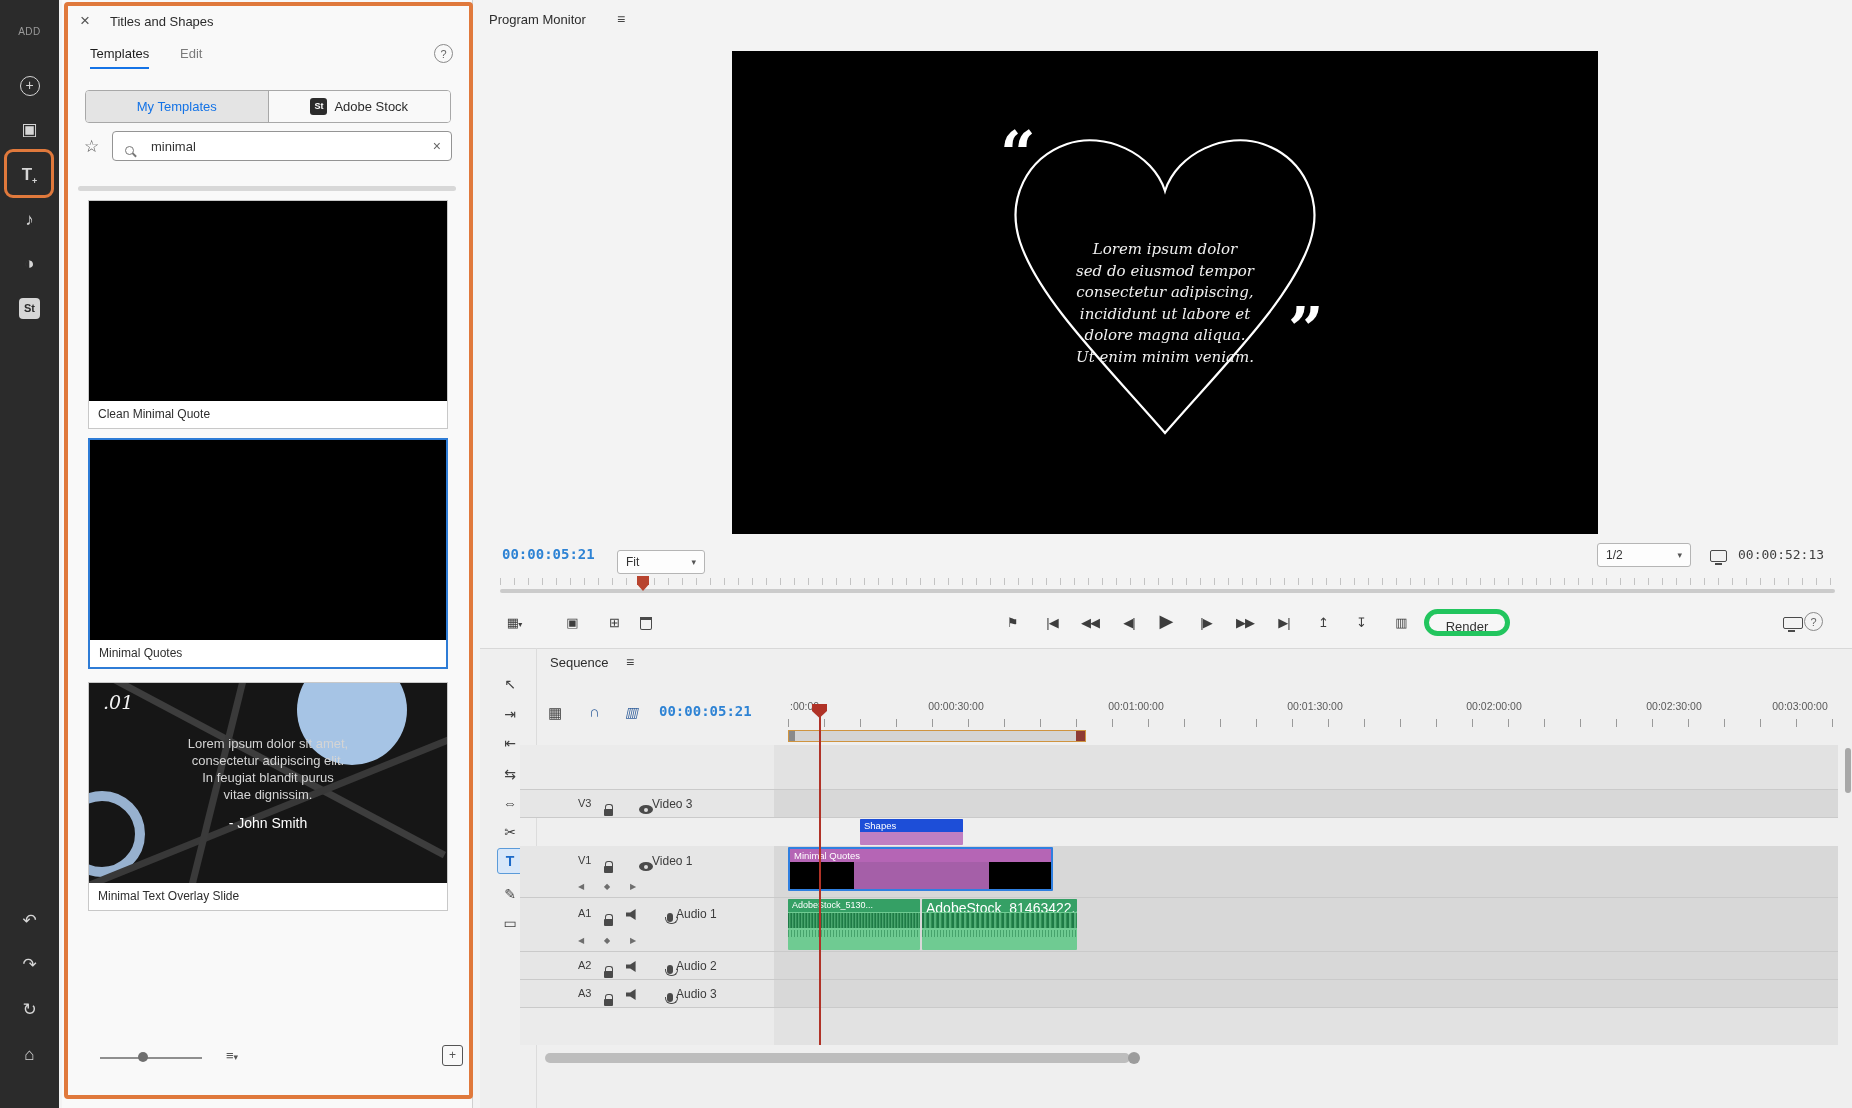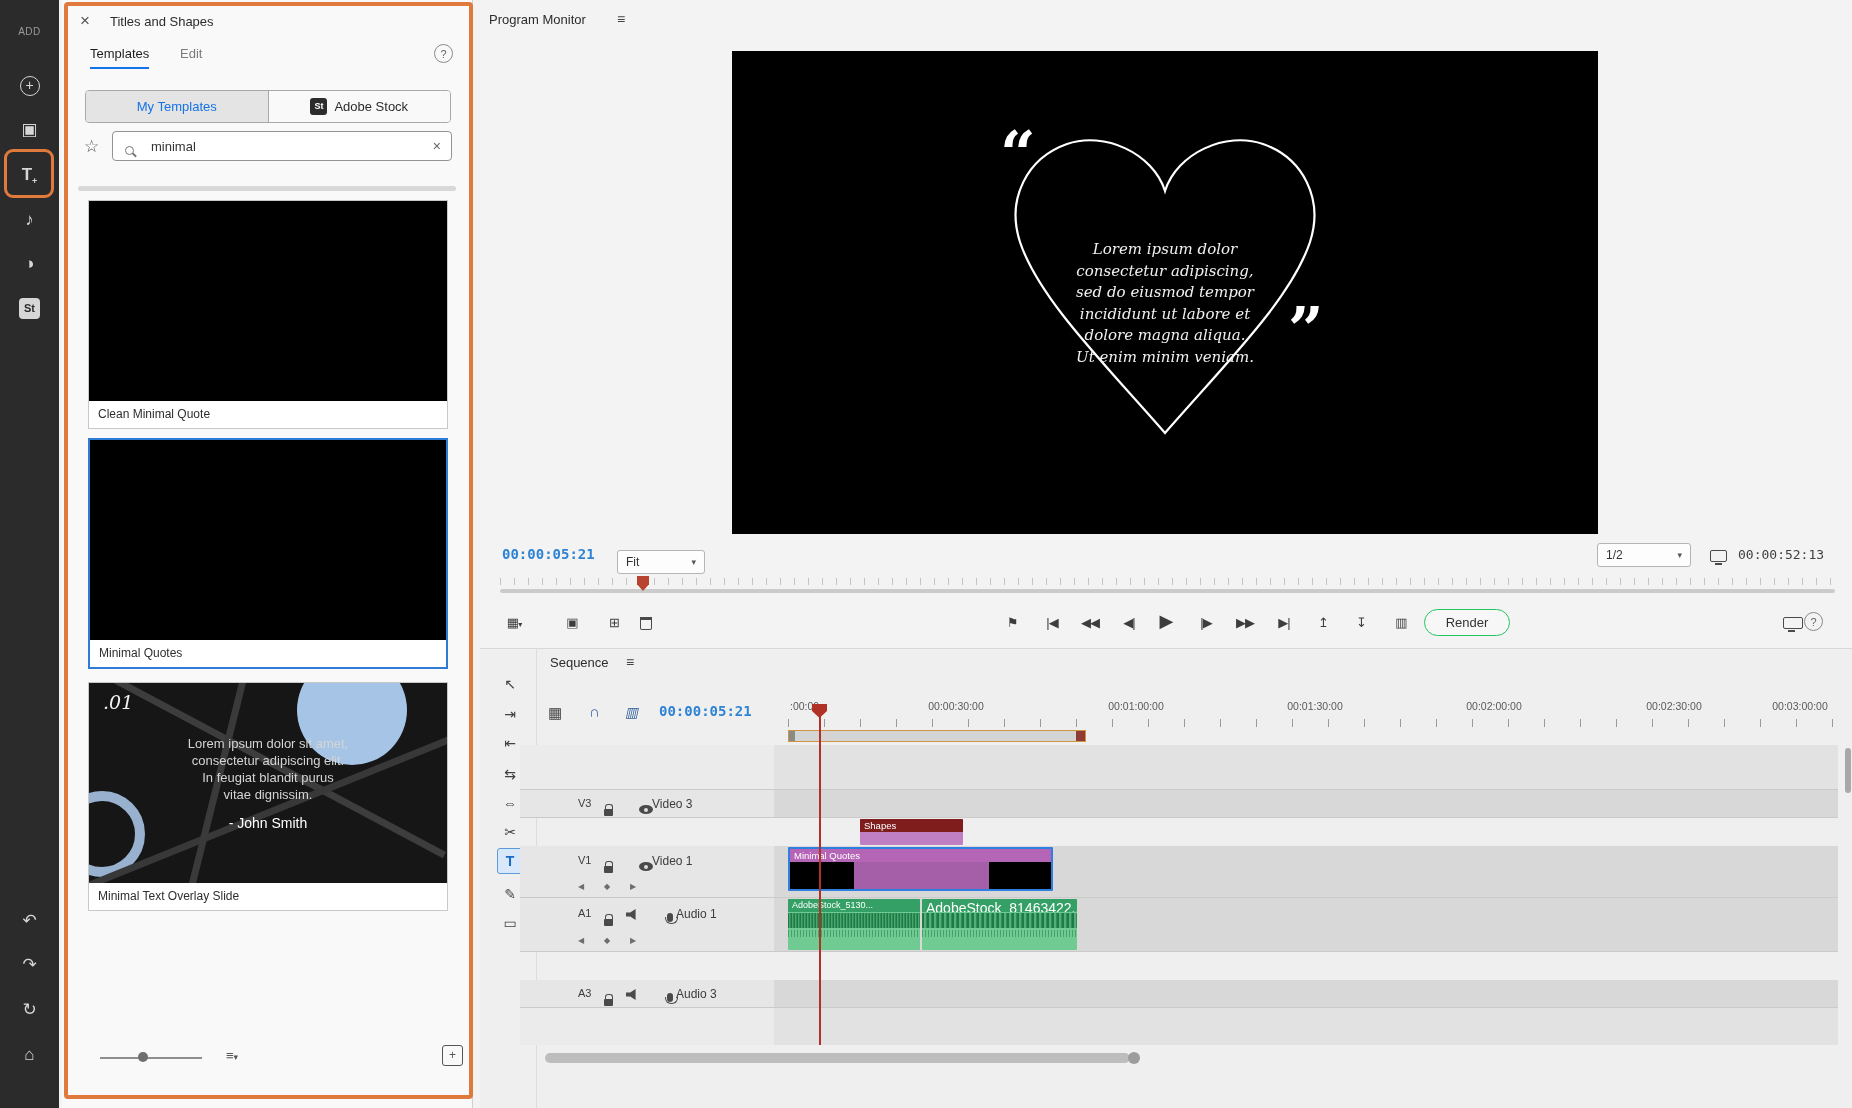--- a/index.html
+++ b/index.html
@@ -132,22 +132,22 @@
   <div class="abs" style="left:617px;top:11px;font-size:14px;color:#444;cursor:pointer">≡</div>
 
   <div class="abs" style="left:732px;top:51px;width:866px;height:483px;background:#000">
     <svg class="abs" style="left:250px;top:74px" width="366" height="332" viewBox="0 0 366 332">
       <path d="M183 66 C171 28, 122 6, 85 19 C45 33, 24 74, 38 117 C57 174, 122 238, 183 308 C244 238, 309 174, 328 117 C342 74, 321 33, 281 19 C244 6, 195 28, 183 66 Z" fill="none" stroke="#ffffff" stroke-width="2.2"></path>
     </svg>
     <div class="abs" style="left:268px;top:72px;font-family:'DejaVu Serif',serif;font-weight:bold;font-size:62px;color:#fff;line-height:1">“</div>
     <div class="abs" style="left:556px;top:248px;font-family:'DejaVu Serif',serif;font-weight:bold;font-size:62px;color:#fff;line-height:1">”</div>
     <div class="abs" style="left:0;top:188px;width:100%;text-align:center;font-family:'DejaVu Serif',serif;font-style:italic;font-size:15px;color:#f0f0f0;line-height:21.5px">
       <div>Lorem ipsum dolor</div>
+      <div>sed do eiusmod tempor</div>
       <div>consectetur adipiscing,</div>
-      <div>sed do eiusmod tempor</div>
       <div>incididunt ut labore et</div>
       <div>dolore magna aliqua.</div>
       <div>Ut enim minim veniam.</div>
     </div>
   </div>
 
   
   <div class="abs tc" style="left:502px;top:546px">00:00:05:21</div>
   <div class="dd" style="left:617px;top:550px;width:88px;cursor:pointer">
     <span>Fit</span>
@@ -175,21 +175,21 @@
   <div class="tbtn" style="left:1036px;top:610px">|◀</div>
   <div class="tbtn" style="left:1074px;top:610px">◀◀</div>
   <div class="tbtn" style="left:1113px;top:610px">◀|</div>
   <div class="tbtn" style="left:1150px;top:608px;font-size:18px">▶</div>
   <div class="tbtn" style="left:1190px;top:610px">|▶</div>
   <div class="tbtn" style="left:1229px;top:610px">▶▶</div>
   <div class="tbtn" style="left:1268px;top:610px">▶|</div>
   <div class="tbtn" style="left:1307px;top:610px">↥</div>
   <div class="tbtn" style="left:1345px;top:610px">↧</div>
   <div class="tbtn" style="left:1385px;top:610px">▥</div>
-  <div class="abs" style="left:1424px;top:609px;width:86px;height:27px;border:1px solid #22c55e;border-radius:14px;background:#f7f7f7;text-align:center;line-height:25px;font-size:13px;color:#333;cursor:pointer">Render</div>
+  <div class="abs" style="left:1424px;top:609px;width:86px;height:27px;border:5px solid #22c55e;border-radius:14px;background:#f7f7f7;text-align:center;line-height:25px;font-size:13px;color:#333;cursor:pointer">Render</div>
   <span class="mon abs" style="left:1762px;top:615px;width:20px;cursor:pointer"></span>
   <div class="abs circleq" style="left:1804px;top:612px;cursor:pointer">?</div>
 
   
   <div class="abs" style="left:480px;top:648px;right:0;bottom:0;background:#efefef;border-top:1px solid #d8d8d8"></div>
   <div class="abs" style="left:550px;top:655px;font-size:13px;color:#2c2c2c">Sequence</div>
   <div class="abs" style="left:626px;top:654px;font-size:14px;color:#444;cursor:pointer">≡</div>
   <div class="abs" style="left:536px;top:648px;width:1px;height:460px;background:#dcdcdc"></div>
 
   
@@ -258,38 +258,46 @@
     <div class="tlabel" style="left:58px;top:9px">A1</div>
     <span class="lock abs" style="left:84px;top:14px"></span>
     <span class="speaker abs" style="left:106px;top:11px"></span>
     <span class="mic abs" style="left:134px;top:10px"></span>
     <div class="tname" style="left:156px;top:9px">Audio 1</div>
     <span class="kf" style="left:58px;top:38px">◀</span>
     <span class="kf" style="left:84px;top:38px">◆</span>
     <span class="kf" style="left:110px;top:38px">▶</span>
   </div>
 
+  <div class="row" style="top:952px;height:28px">
+    <div class="hd"></div><div class="lane"></div>
+    <div class="tlabel" style="left:58px;top:7px">A2</div>
+    <span class="lock abs" style="left:84px;top:12px"></span>
+    <span class="speaker abs" style="left:106px;top:9px"></span>
+    <span class="mic abs" style="left:134px;top:8px"></span>
+    <div class="tname" style="left:156px;top:7px">Audio 2</div>
+  </div>
 
   <div class="row" style="top:980px;height:28px">
     <div class="hd"></div><div class="lane"></div>
     <div class="tlabel" style="left:58px;top:7px">A3</div>
     <span class="lock abs" style="left:84px;top:12px"></span>
     <span class="speaker abs" style="left:106px;top:9px"></span>
     <span class="mic abs" style="left:134px;top:8px"></span>
     <div class="tname" style="left:156px;top:7px">Audio 3</div>
   </div>
 
   <div class="row" style="top:1008px;height:37px;border-bottom:none">
     <div class="hd" style="background:#ebebeb"></div>
       <div class="lane" style="background:#e2e2e2"></div>
   </div>
 
   
   <div class="clip" style="left:860px;top:819px;width:103px;height:26px;background:#c07fc2">
-    <div class="cliptitle" style="background:#7f1d1d">Shapes</div>
+    <div class="cliptitle" style="background:#1d4ed8">Shapes</div>
   </div>
 
   <div class="clip" style="left:788px;top:847px;width:265px;height:44px;border:2px solid #2f7fe0;background:#000">
     <div class="cliptitle" style="background:#b565b5">Minimal Quotes</div>
     <div class="abs" style="left:64px;top:13px;width:135px;bottom:0;background:#a55fa8"></div>
   </div>
 
   <div class="clip" style="left:788px;top:899px;width:132px;height:51px;background:#6fcb92">
     <div class="cliptitle" style="background:#35a065;font-size:9px">AdobeStock_5130...</div>
     <div class="abs" style="left:0;right:0;top:14px;height:15px;background:repeating-linear-gradient(90deg,#1e7a46 0 1px,rgba(30,122,70,.45) 1px 2px,#2f8f55 2px 3px)"></div>

